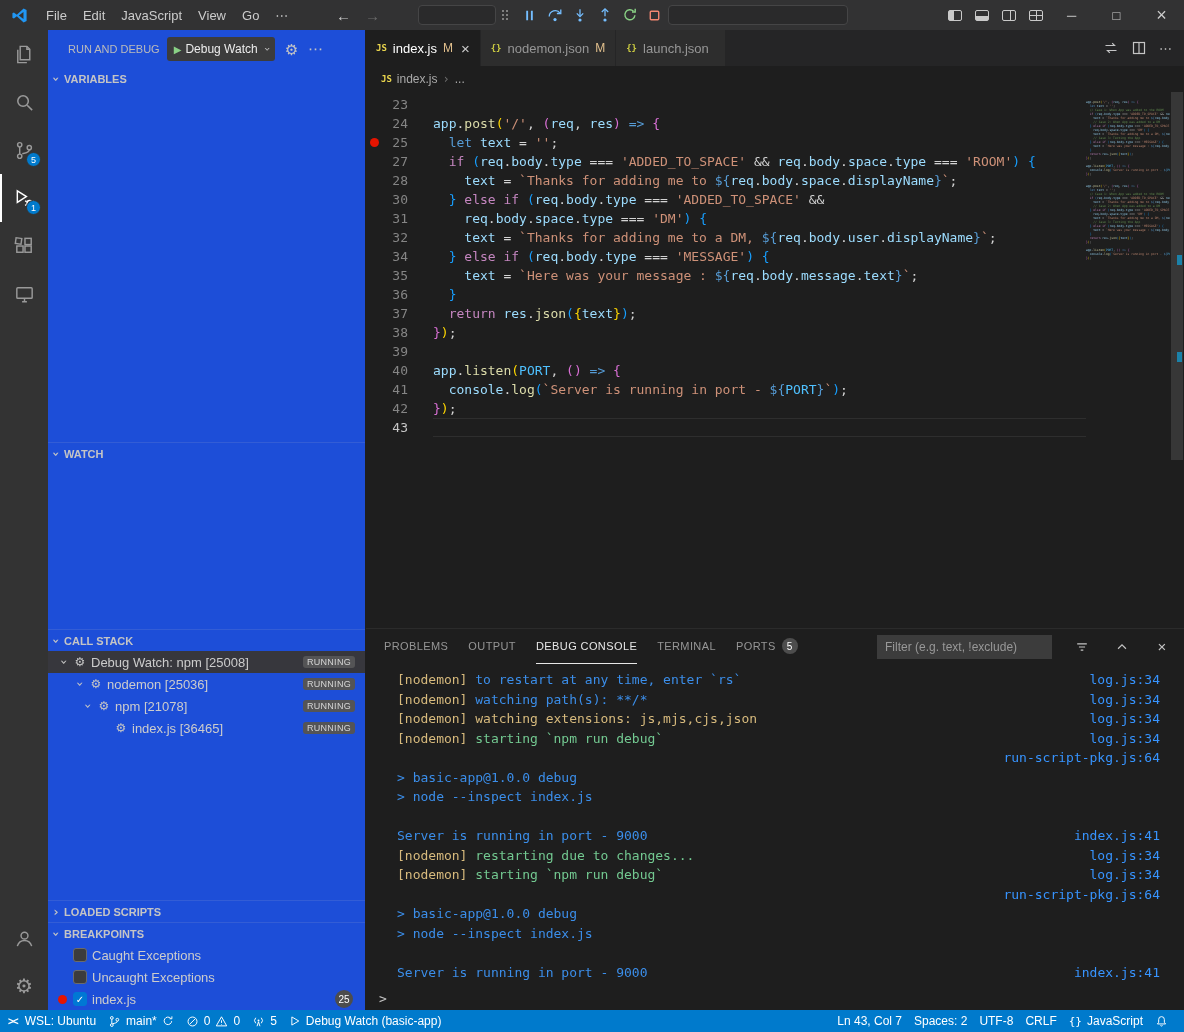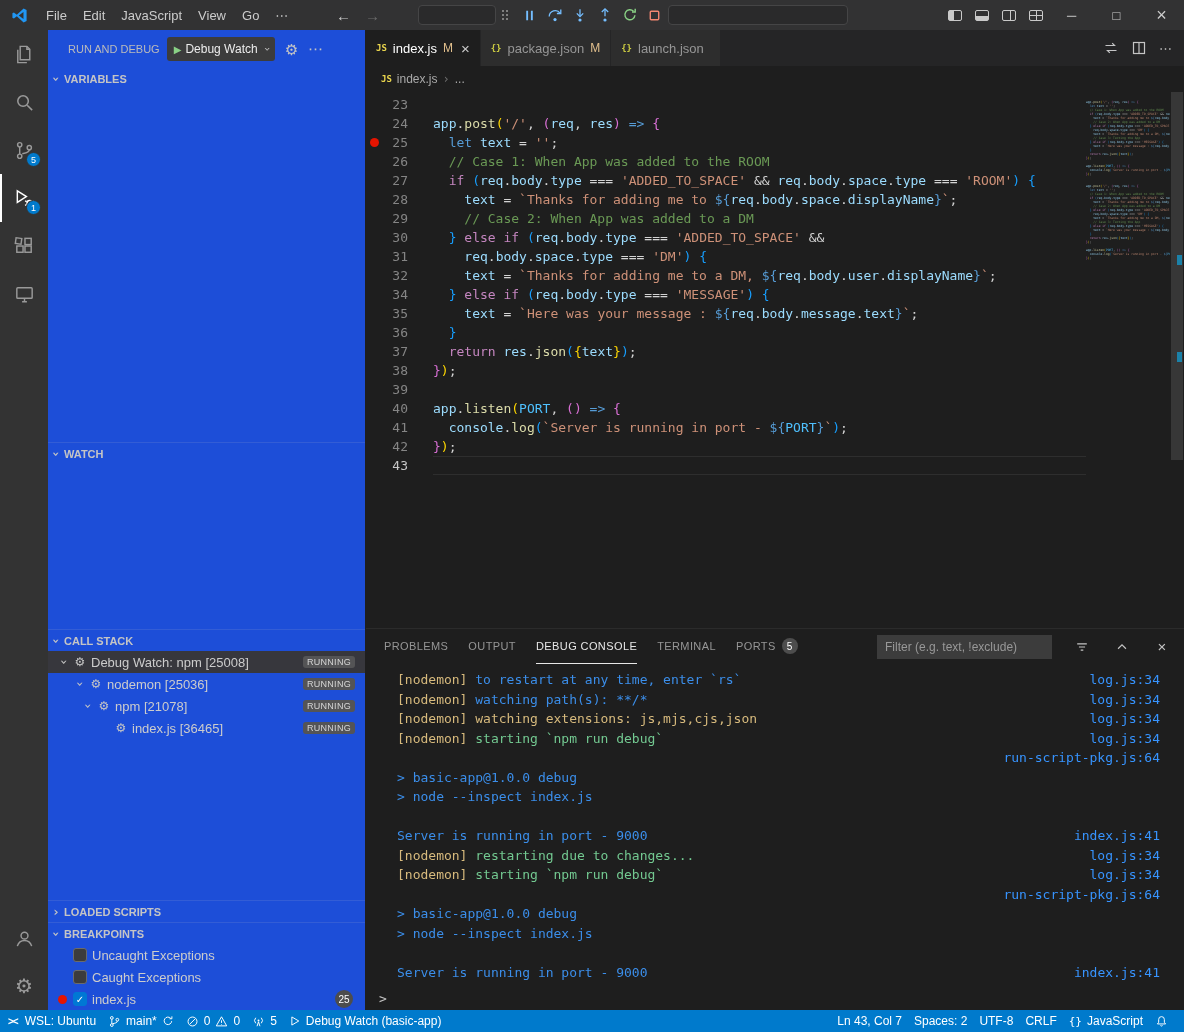--- a/index.html
+++ b/index.html
@@ -330,26 +330,26 @@
         <span class="chev">›</span>
         <span>LOADED SCRIPTS</span>
       </div>
       <div class="section-header">
         <span class="chev open">›</span>
         <span>BREAKPOINTS</span>
       </div>
       <div class="bp-row">
         <span class="dot-slot"></span>
         <span class="cbx"></span>
-        <span>Uncaught Exceptions</span>
+        <span>Caught Exceptions</span>
       </div>
       <div class="bp-row">
         <span class="dot-slot"></span>
         <span class="cbx"></span>
-        <span>Caught Exceptions</span>
+        <span>Uncaught Exceptions</span>
       </div>
       <div class="bp-row">
         <span class="dot-slot">
             <span class="red-dot"></span>
           </span>
         <span class="cbx checked">✓</span>
         <span>index.js</span>
         <span class="badge-count">25</span>
       </div>
     </aside>
@@ -357,21 +357,21 @@
     <div class="editor-col">
       <div class="tabbar">
         <div class="tab active">
           <span class="ficon js">JS</span>
           <span>index.js</span>
           <span class="mod">M</span>
           <span class="tab-close">×</span>
         </div>
         <div class="tab">
           <span class="ficon json">{}</span>
-          <span>package.json</span>
+          <span>nodemon.json</span>
           <span class="mod">M</span>
         </div>
         <div class="tab">
           <span class="ficon json">{}</span>
           <span>launch.json</span>
           <span class="mod"></span>
         </div>
         <div class="tabbar-actions">
           <svg width="16" height="16" viewBox="0 0 16 16" fill="none" stroke="#c5c5c5" stroke-width="1.2">
             <path d="M2.5 5.5h9l-2.3-2.3M13.5 10.5h-9l2.3 2.3"></path>
@@ -389,24 +389,22 @@
         <span>index.js</span>
         <span class="bc-sep">›</span>
         <span>...</span>
       </div>
 
       <div class="editor-body">
         <div class="code-viewport">
             <div class="code-row"><span class="bp-cell"></span><span class="ln-cell">23</span><span class="ct"></span></div>
             <div class="code-row"><span class="bp-cell"></span><span class="ln-cell">24</span><span class="ct"><span style="color: rgb(156, 220, 254);">app</span><span style="color: rgb(212, 212, 212);">.</span><span style="color: rgb(220, 220, 170);">post</span><span style="color: rgb(255, 215, 0);">(</span><span style="color: rgb(206, 145, 120);">'/'</span><span style="color: rgb(212, 212, 212);">, </span><span style="color: rgb(218, 112, 214);">(</span><span style="color: rgb(156, 220, 254);">req</span><span style="color: rgb(212, 212, 212);">, </span><span style="color: rgb(156, 220, 254);">res</span><span style="color: rgb(218, 112, 214);">)</span><span style="color: rgb(212, 212, 212);"> </span><span style="color: rgb(86, 156, 214);">=&gt;</span><span style="color: rgb(212, 212, 212);"> </span><span style="color: rgb(218, 112, 214);">{</span></span></div>
             <div class="code-row"><span class="bp-cell"><span class="bp-dot"></span></span><span class="ln-cell">25</span><span class="ct"><span style="color: rgb(212, 212, 212);">  </span><span style="color: rgb(86, 156, 214);">let</span><span style="color: rgb(212, 212, 212);"> </span><span style="color: rgb(156, 220, 254);">text</span><span style="color: rgb(212, 212, 212);"> = </span><span style="color: rgb(206, 145, 120);">''</span><span style="color: rgb(212, 212, 212);">;</span></span></div>
-            <div class="code-row"><span class="bp-cell"></span><span class="ln-cell">26</span><span class="ct"><span style="color: rgb(212, 212, 212);">  </span><span style="color: rgb(106, 153, 85);">// Case 1: When App was added to the ROOM</span></span></div>
             <div class="code-row"><span class="bp-cell"></span><span class="ln-cell">27</span><span class="ct"><span style="color: rgb(212, 212, 212);">  </span><span style="color: rgb(197, 134, 192);">if</span><span style="color: rgb(212, 212, 212);"> </span><span style="color: rgb(23, 159, 255);">(</span><span style="color: rgb(156, 220, 254);">req</span><span style="color: rgb(212, 212, 212);">.</span><span style="color: rgb(156, 220, 254);">body</span><span style="color: rgb(212, 212, 212);">.</span><span style="color: rgb(156, 220, 254);">type</span><span style="color: rgb(212, 212, 212);"> === </span><span style="color: rgb(206, 145, 120);">'ADDED_TO_SPACE'</span><span style="color: rgb(212, 212, 212);"> &amp;&amp; </span><span style="color: rgb(156, 220, 254);">req</span><span style="color: rgb(212, 212, 212);">.</span><span style="color: rgb(156, 220, 254);">body</span><span style="color: rgb(212, 212, 212);">.</span><span style="color: rgb(156, 220, 254);">space</span><span style="color: rgb(212, 212, 212);">.</span><span style="color: rgb(156, 220, 254);">type</span><span style="color: rgb(212, 212, 212);"> === </span><span style="color: rgb(206, 145, 120);">'ROOM'</span><span style="color: rgb(23, 159, 255);">)</span><span style="color: rgb(212, 212, 212);"> </span><span style="color: rgb(23, 159, 255);">{</span></span></div>
             <div class="code-row"><span class="bp-cell"></span><span class="ln-cell">28</span><span class="ct"><span style="color: rgb(212, 212, 212);">    </span><span style="color: rgb(156, 220, 254);">text</span><span style="color: rgb(212, 212, 212);"> = </span><span style="color: rgb(206, 145, 120);">`Thanks for adding me to </span><span style="color: rgb(86, 156, 214);">${</span><span style="color: rgb(156, 220, 254);">req</span><span style="color: rgb(212, 212, 212);">.</span><span style="color: rgb(156, 220, 254);">body</span><span style="color: rgb(212, 212, 212);">.</span><span style="color: rgb(156, 220, 254);">space</span><span style="color: rgb(212, 212, 212);">.</span><span style="color: rgb(156, 220, 254);">displayName</span><span style="color: rgb(86, 156, 214);">}</span><span style="color: rgb(206, 145, 120);">`</span><span style="color: rgb(212, 212, 212);">;</span></span></div>
-            <div class="code-row"><span class="bp-cell"></span><span class="ln-cell">29</span><span class="ct"><span style="color: rgb(212, 212, 212);">    </span><span style="color: rgb(106, 153, 85);">// Case 2: When App was added to a DM</span></span></div>
             <div class="code-row"><span class="bp-cell"></span><span class="ln-cell">30</span><span class="ct"><span style="color: rgb(212, 212, 212);">  </span><span style="color: rgb(23, 159, 255);">}</span><span style="color: rgb(212, 212, 212);"> </span><span style="color: rgb(197, 134, 192);">else</span><span style="color: rgb(212, 212, 212);"> </span><span style="color: rgb(197, 134, 192);">if</span><span style="color: rgb(212, 212, 212);"> </span><span style="color: rgb(23, 159, 255);">(</span><span style="color: rgb(156, 220, 254);">req</span><span style="color: rgb(212, 212, 212);">.</span><span style="color: rgb(156, 220, 254);">body</span><span style="color: rgb(212, 212, 212);">.</span><span style="color: rgb(156, 220, 254);">type</span><span style="color: rgb(212, 212, 212);"> === </span><span style="color: rgb(206, 145, 120);">'ADDED_TO_SPACE'</span><span style="color: rgb(212, 212, 212);"> &amp;&amp;</span></span></div>
             <div class="code-row"><span class="bp-cell"></span><span class="ln-cell">31</span><span class="ct"><span style="color: rgb(212, 212, 212);">    </span><span style="color: rgb(156, 220, 254);">req</span><span style="color: rgb(212, 212, 212);">.</span><span style="color: rgb(156, 220, 254);">body</span><span style="color: rgb(212, 212, 212);">.</span><span style="color: rgb(156, 220, 254);">space</span><span style="color: rgb(212, 212, 212);">.</span><span style="color: rgb(156, 220, 254);">type</span><span style="color: rgb(212, 212, 212);"> === </span><span style="color: rgb(206, 145, 120);">'DM'</span><span style="color: rgb(23, 159, 255);">)</span><span style="color: rgb(212, 212, 212);"> </span><span style="color: rgb(23, 159, 255);">{</span></span></div>
             <div class="code-row"><span class="bp-cell"></span><span class="ln-cell">32</span><span class="ct"><span style="color: rgb(212, 212, 212);">    </span><span style="color: rgb(156, 220, 254);">text</span><span style="color: rgb(212, 212, 212);"> = </span><span style="color: rgb(206, 145, 120);">`Thanks for adding me to a DM, </span><span style="color: rgb(86, 156, 214);">${</span><span style="color: rgb(156, 220, 254);">req</span><span style="color: rgb(212, 212, 212);">.</span><span style="color: rgb(156, 220, 254);">body</span><span style="color: rgb(212, 212, 212);">.</span><span style="color: rgb(156, 220, 254);">user</span><span style="color: rgb(212, 212, 212);">.</span><span style="color: rgb(156, 220, 254);">displayName</span><span style="color: rgb(86, 156, 214);">}</span><span style="color: rgb(206, 145, 120);">`</span><span style="color: rgb(212, 212, 212);">;</span></span></div>
             <div class="code-row"><span class="bp-cell"></span><span class="ln-cell">34</span><span class="ct"><span style="color: rgb(212, 212, 212);">  </span><span style="color: rgb(23, 159, 255);">}</span><span style="color: rgb(212, 212, 212);"> </span><span style="color: rgb(197, 134, 192);">else</span><span style="color: rgb(212, 212, 212);"> </span><span style="color: rgb(197, 134, 192);">if</span><span style="color: rgb(212, 212, 212);"> </span><span style="color: rgb(23, 159, 255);">(</span><span style="color: rgb(156, 220, 254);">req</span><span style="color: rgb(212, 212, 212);">.</span><span style="color: rgb(156, 220, 254);">body</span><span style="color: rgb(212, 212, 212);">.</span><span style="color: rgb(156, 220, 254);">type</span><span style="color: rgb(212, 212, 212);"> === </span><span style="color: rgb(206, 145, 120);">'MESSAGE'</span><span style="color: rgb(23, 159, 255);">)</span><span style="color: rgb(212, 212, 212);"> </span><span style="color: rgb(23, 159, 255);">{</span></span></div>
             <div class="code-row"><span class="bp-cell"></span><span class="ln-cell">35</span><span class="ct"><span style="color: rgb(212, 212, 212);">    </span><span style="color: rgb(156, 220, 254);">text</span><span style="color: rgb(212, 212, 212);"> = </span><span style="color: rgb(206, 145, 120);">`Here was your message : </span><span style="color: rgb(86, 156, 214);">${</span><span style="color: rgb(156, 220, 254);">req</span><span style="color: rgb(212, 212, 212);">.</span><span style="color: rgb(156, 220, 254);">body</span><span style="color: rgb(212, 212, 212);">.</span><span style="color: rgb(156, 220, 254);">message</span><span style="color: rgb(212, 212, 212);">.</span><span style="color: rgb(156, 220, 254);">text</span><span style="color: rgb(86, 156, 214);">}</span><span style="color: rgb(206, 145, 120);">`</span><span style="color: rgb(212, 212, 212);">;</span></span></div>
             <div class="code-row"><span class="bp-cell"></span><span class="ln-cell">36</span><span class="ct"><span style="color: rgb(212, 212, 212);">  </span><span style="color: rgb(23, 159, 255);">}</span></span></div>
             <div class="code-row"><span class="bp-cell"></span><span class="ln-cell">37</span><span class="ct"><span style="color: rgb(212, 212, 212);">  </span><span style="color: rgb(197, 134, 192);">return</span><span style="color: rgb(212, 212, 212);"> </span><span style="color: rgb(156, 220, 254);">res</span><span style="color: rgb(212, 212, 212);">.</span><span style="color: rgb(220, 220, 170);">json</span><span style="color: rgb(23, 159, 255);">(</span><span style="color: rgb(255, 215, 0);">{</span><span style="color: rgb(156, 220, 254);">text</span><span style="color: rgb(255, 215, 0);">}</span><span style="color: rgb(23, 159, 255);">)</span><span style="color: rgb(212, 212, 212);">;</span></span></div>
             <div class="code-row"><span class="bp-cell"></span><span class="ln-cell">38</span><span class="ct"><span style="color: rgb(218, 112, 214);">}</span><span style="color: rgb(255, 215, 0);">)</span><span style="color: rgb(212, 212, 212);">;</span></span></div>
             <div class="code-row"><span class="bp-cell"></span><span class="ln-cell">39</span><span class="ct"></span></div>
             <div class="code-row"><span class="bp-cell"></span><span class="ln-cell">40</span><span class="ct"><span style="color: rgb(156, 220, 254);">app</span><span style="color: rgb(212, 212, 212);">.</span><span style="color: rgb(220, 220, 170);">listen</span><span style="color: rgb(255, 215, 0);">(</span><span style="color: rgb(79, 193, 255);">PORT</span><span style="color: rgb(212, 212, 212);">, </span><span style="color: rgb(218, 112, 214);">(</span><span style="color: rgb(218, 112, 214);">)</span><span style="color: rgb(212, 212, 212);"> </span><span style="color: rgb(86, 156, 214);">=&gt;</span><span style="color: rgb(212, 212, 212);"> </span><span style="color: rgb(218, 112, 214);">{</span></span></div>

